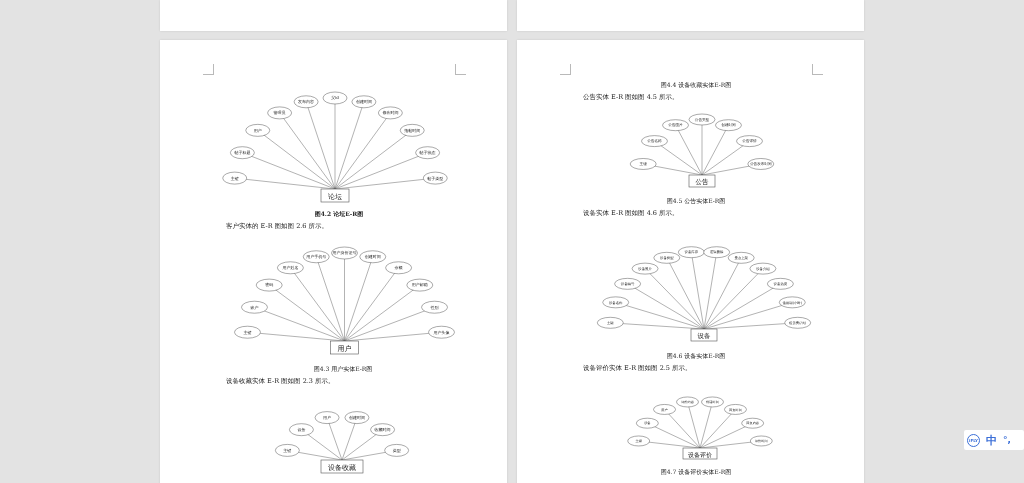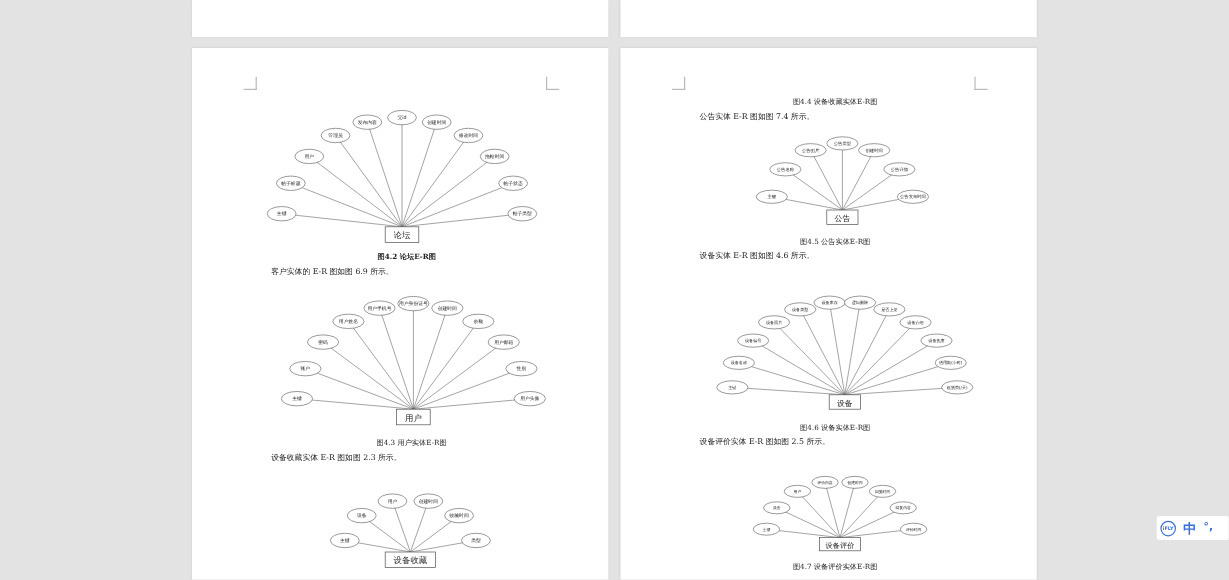--- a/index.html
+++ b/index.html
@@ -104,21 +104,21 @@
       <g>
         <ellipse cx="215.27367222124047" cy="90.10618913670834" rx="12" ry="6" fill="#fff" stroke="#555" stroke-width="0.5"></ellipse>
         <text x="215.27367222124047" y="91.50618913670834" text-anchor="middle" font-size="4">帖子类型</text>
       </g>
       <g>
         <rect x="101" y="101" width="28" height="13" fill="#fff" stroke="#555" stroke-width="0.6"></rect>
         <text x="115" y="110.5" text-anchor="middle" font-size="7">论坛</text>
       </g>
     </svg>
   <div class="caption bold" style="left:179px;top:170px;">图4.2 论坛E-R图</div>
-  <div class="para" style="left:66px;top:182px;">客户实体的 E-R 图如图 6.9 所示。</div>
+  <div class="para" style="left:66px;top:182px;">客户实体的 E-R 图如图 2.6 所示。</div>
 
   <svg class="er" id="er-l1" style="left:72px;top:203px;" width="225" height="112">
       <line x1="112.5" y1="98" x2="15.487093885392497" y2="89.2146593350791" stroke="#666" stroke-width="0.5"></line>
       <line x1="112.5" y1="98" x2="22.47632342959257" y2="64.20517892094189" stroke="#666" stroke-width="0.5"></line>
       <line x1="112.5" y1="98" x2="37.19926391232805" y2="42.098927828266014" stroke="#666" stroke-width="0.5"></line>
       <line x1="112.5" y1="98" x2="58.39110400621788" y2="24.79499930005767" stroke="#666" stroke-width="0.5"></line>
       <line x1="112.5" y1="98" x2="84.23130525087574" y2="13.7799309499365" stroke="#666" stroke-width="0.5"></line>
       <line x1="112.5" y1="98" x2="112.5" y2="10" stroke="#666" stroke-width="0.5"></line>
       <line x1="112.5" y1="98" x2="140.76869474912428" y2="13.779930949936514" stroke="#666" stroke-width="0.5"></line>
       <line x1="112.5" y1="98" x2="166.60889599378214" y2="24.794999300057682" stroke="#666" stroke-width="0.5"></line>
@@ -213,21 +213,21 @@
         <text x="70" y="63.5" text-anchor="middle" font-size="7">设备收藏</text>
       </g>
     </svg>
 </div>
 
 <div class="page" style="left:517px;top:40px;width:347px;height:460px;">
   <div class="corner tl" style="left:43px;top:24px;"></div>
   <div class="corner tr" style="left:295px;top:24px;"></div>
 
   <div class="caption" style="left:179px;top:41px;">图4.4 设备收藏实体E-R图</div>
-  <div class="para" style="left:66px;top:53px;">公告实体 E-R 图如图 7.4 所示。</div>
+  <div class="para" style="left:66px;top:53px;">公告实体 E-R 图如图 4.5 所示。</div>
 
   <svg class="er" id="er-r0" style="left:110px;top:70px;" width="150" height="78">
       <line x1="75" y1="65" x2="16.196005329525505" y2="53.97385214087411" stroke="#666" stroke-width="0.5"></line>
       <line x1="75" y1="65" x2="27.48783080533194" y2="31.10668500045699" stroke="#666" stroke-width="0.5"></line>
       <line x1="75" y1="65" x2="48.52817816306981" y2="15.193730402314635" stroke="#666" stroke-width="0.5"></line>
       <line x1="75" y1="65" x2="75" y2="9.5" stroke="#666" stroke-width="0.5"></line>
       <line x1="75" y1="65" x2="101.47182183693016" y2="15.193730402314621" stroke="#666" stroke-width="0.5"></line>
       <line x1="75" y1="65" x2="122.51216919466806" y2="31.10668500045699" stroke="#666" stroke-width="0.5"></line>
       <line x1="75" y1="65" x2="133.80399467047448" y2="53.9738521408741" stroke="#666" stroke-width="0.5"></line>
       <g>

